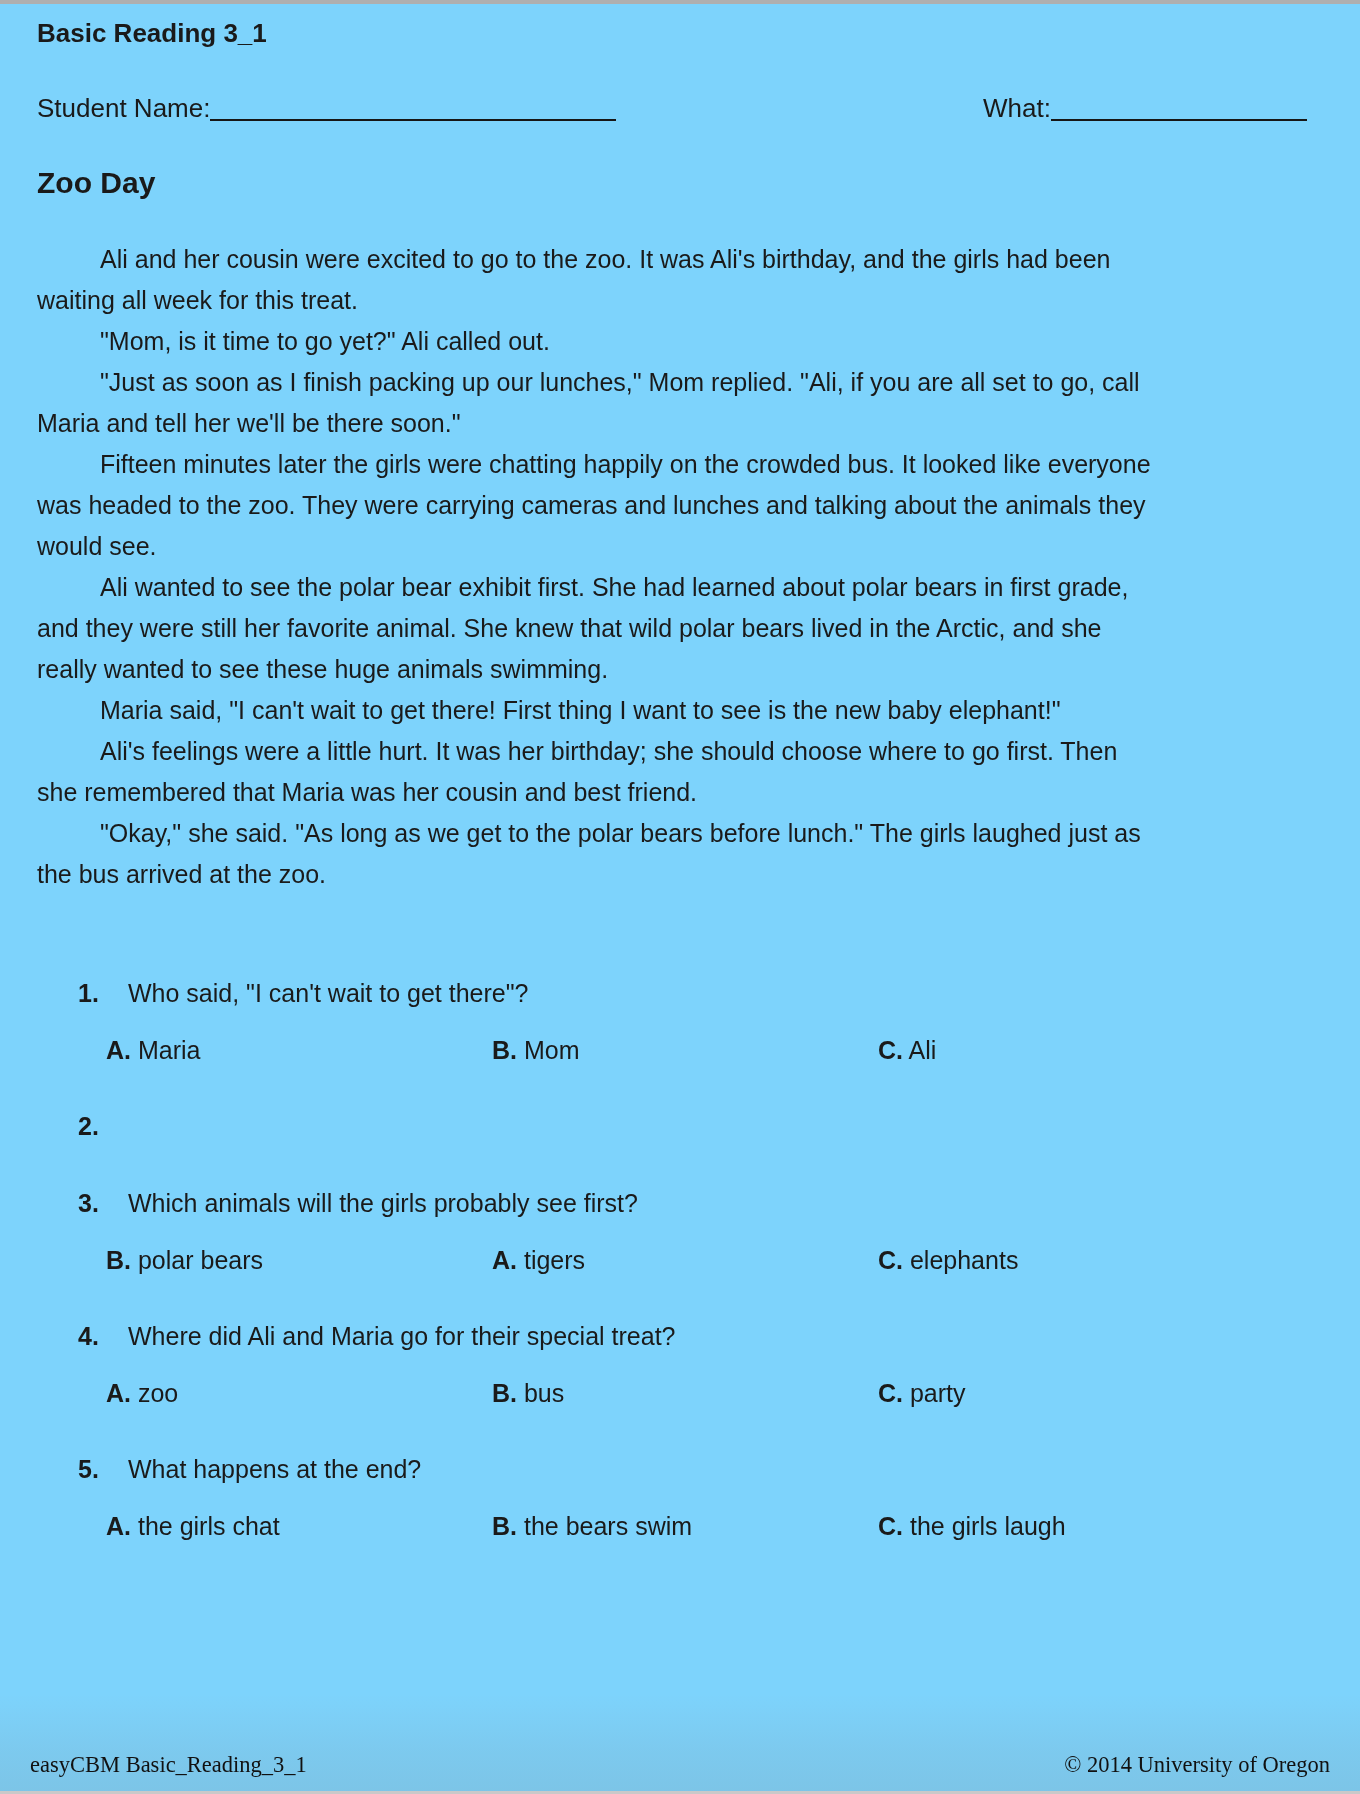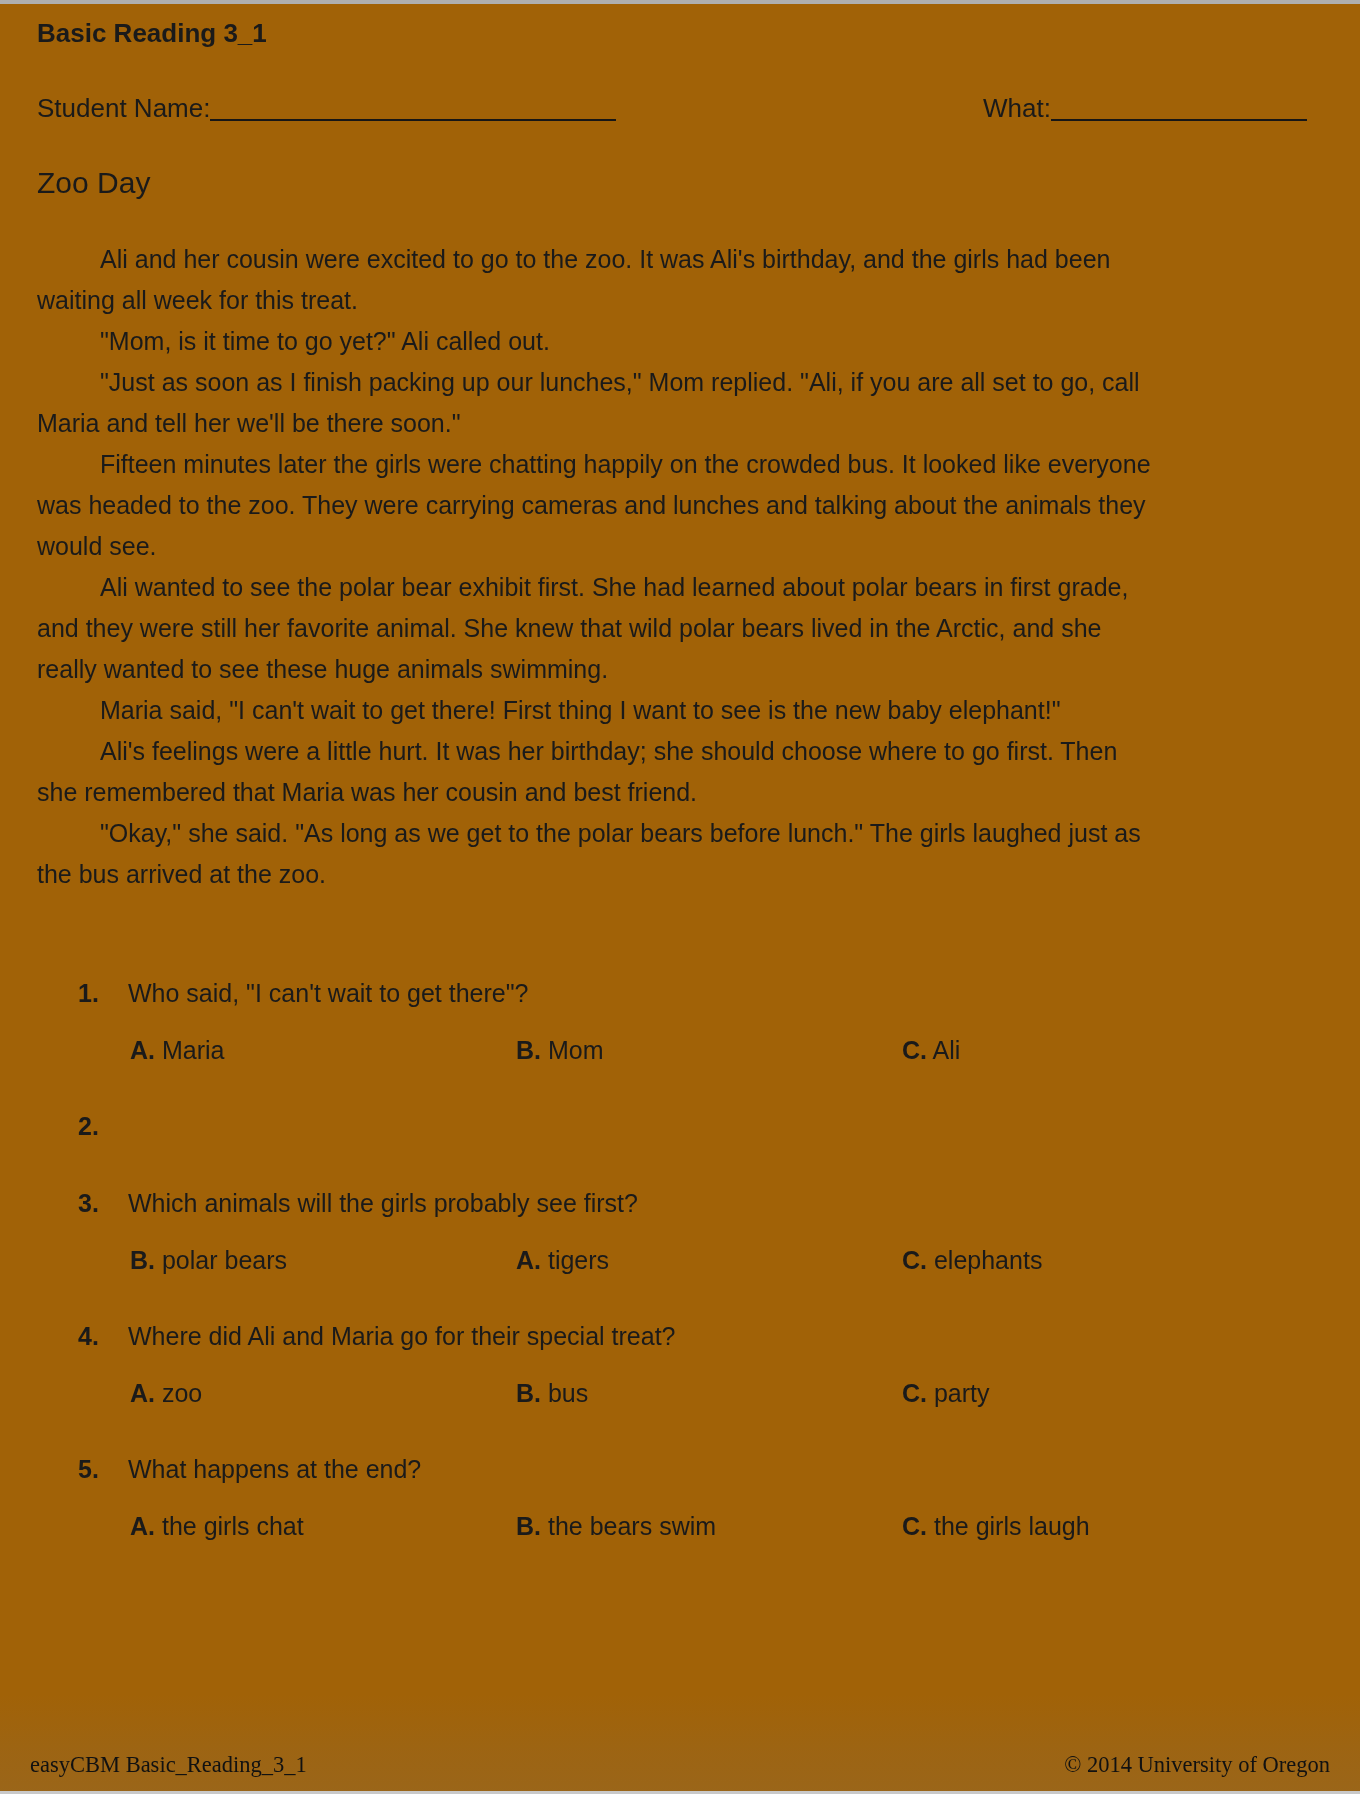--- a/index.html
+++ b/index.html
@@ -1,21 +1,21 @@
 <!DOCTYPE html>
 <html><head>
 <meta charset="utf-8">
 <style>
   html, body { margin: 0; padding: 0; }
   body { background: #ffffff; }
   .page {
     position: relative;
     width: 1360px;
     height: 1794px;
-    background: #a16207;
+    background: #7dd3fc;
     overflow: hidden;
     font-family: "Liberation Sans", sans-serif;
     color: #1a1a1a;
   }
   .top-edge {
     position: absolute;
     top: 0; left: 0; right: 0;
     height: 4px;
     background: #afafaf;
   }
@@ -57,21 +57,21 @@
     display: inline-block;
     border-bottom: 2px solid #161616;
     height: 1px;
     vertical-align: -4px;
   }
   .blank-line.student { width: 406px; }
   .blank-line.date { width: 256px; }
   .passage-title {
     margin: 42px 0 0 0;
     font-size: 30px;
-    font-weight: normal;
+    font-weight: bold;
     line-height: 1.1;
   }
   .passage {
     margin-top: 40px;
     width: 1118px;
     height: 582px;
     font-size: 25px;
     line-height: 41px;
   }
   .passage p {
@@ -88,21 +88,21 @@
     padding-left: 41px;
   }
   .q-line { display: flex; }
   .q-num {
     font-weight: bold;
     width: 50px;
     flex: 0 0 50px;
   }
   .options {
     margin-top: 22px;
-    margin-left: 52px;
+    margin-left: 28px;
     display: grid;
     grid-template-columns: 386px 386px 1fr;
   }
   .opt-letter { font-weight: bold; }
   .footer {
     position: absolute;
     left: 30px;
     right: 30px;
     bottom: 16px;
     display: flex;

